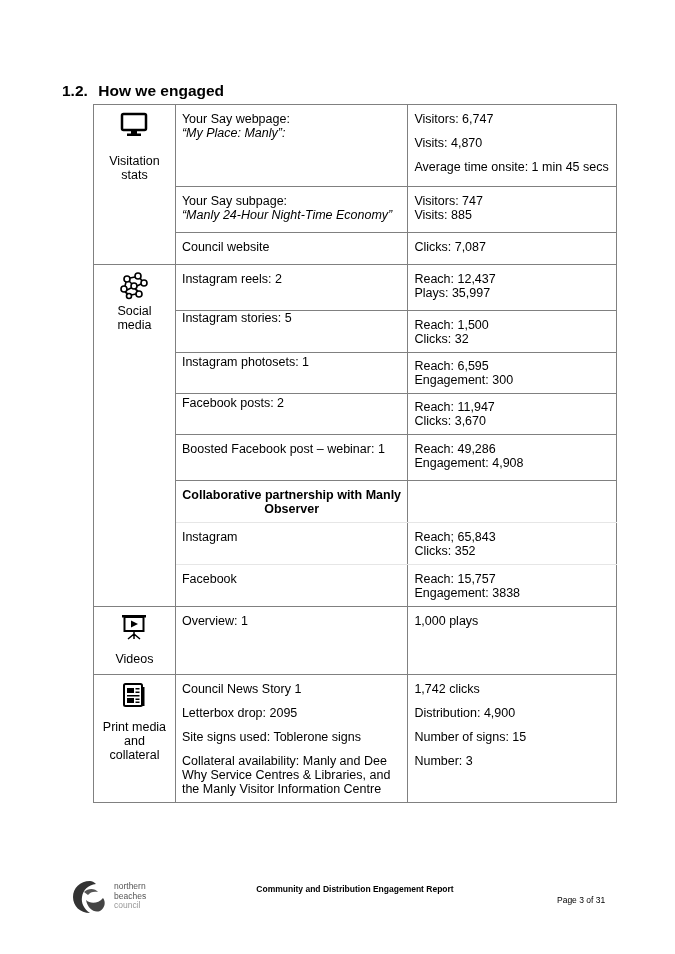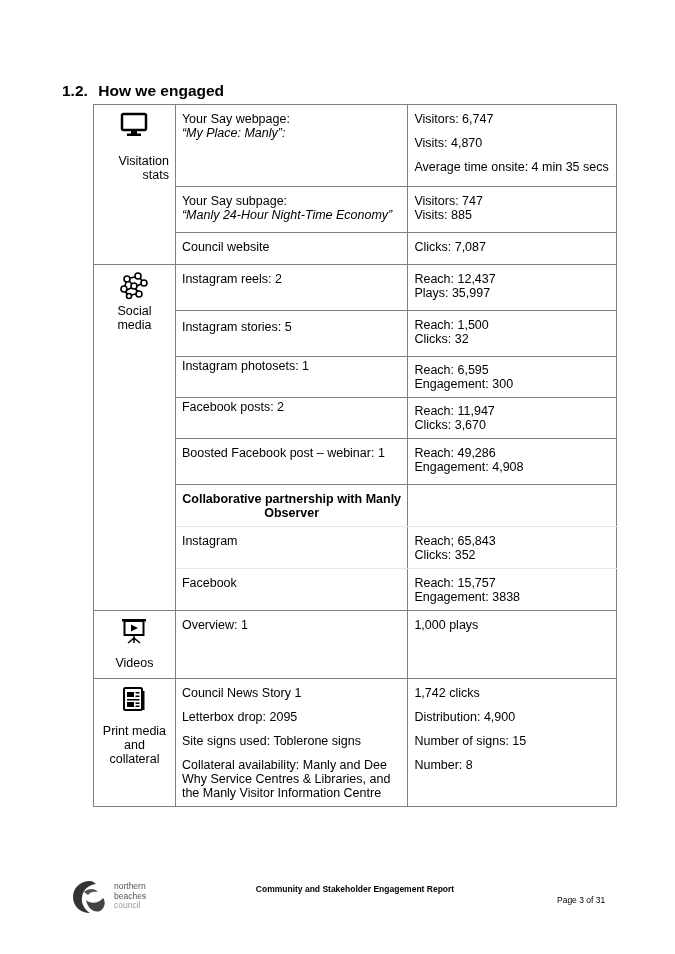--- a/index.html
+++ b/index.html
@@ -39,30 +39,30 @@
 <table class="eng">
 
   <tbody>
       <tr>
     <td class="cat" rowspan="3">
       <svg class="cat-icon" width="28" height="26" viewBox="0 0 28 26">
         <rect x="2" y="2" width="24" height="16" rx="1.5" fill="none" stroke="#000" stroke-width="2.5"></rect>
         <rect x="11" y="18" width="6" height="4" fill="#000"></rect>
         <rect x="7" y="21.5" width="14" height="2.5" fill="#000"></rect>
       </svg>
-      <span class="cat-label" style="margin-top:16px;text-align:right;">Visitation stats</span>
+      <span class="cat-label" style="margin-top:16px;">Visitation stats</span>
     </td>
     <td class="item" style="height:68px;">
       <div>Your Say webpage:</div>
       <div class="it">“My Place: Manly”:</div>
     </td>
     <td class="stat">
       <div class="para">Visitors: 6,747</div>
       <div class="para">Visits: 4,870</div>
-      <div class="para">Average time onsite: 4 min 35 secs</div>
+      <div class="para">Average time onsite: 1 min 45 secs</div>
     </td>
   </tr>
   <tr>
     <td class="item" style="height:32px;">
       <div>Your Say subpage:</div>
       <div class="it">“Manly 24-Hour Night-Time Economy”</div>
     </td>
     <td class="stat">
       <div>Visitors: 747</div>
       <div>Visits: 885</div>
@@ -95,21 +95,21 @@
     </td>
     <td class="item" style="height:32px;">
       <div>Instagram reels: 2</div>
     </td>
     <td class="stat">
       <div>Reach: 12,437</div>
       <div>Plays: 35,997</div>
     </td>
   </tr>
   <tr>
-    <td class="item" style="height:30px;padding-top:9px;">
+    <td class="item" style="height:30px;padding-top:0;">
       <div>Instagram stories: 5</div>
     </td>
     <td class="stat">
       <div>Reach: 1,500</div>
       <div>Clicks: 32</div>
     </td>
   </tr>
   <tr>
     <td class="item" style="height:30px;padding-top:2px;">
       <div>Instagram photosets: 1</div>
@@ -200,35 +200,35 @@
     <td class="item" style="height:112px;">
       <div class="para">Council News Story 1</div>
       <div class="para">Letterbox drop: 2095</div>
       <div class="para">Site signs used: Toblerone signs</div>
       <div class="para">Collateral availability: Manly and Dee Why Service Centres &amp; Libraries, and the Manly Visitor Information Centre</div>
     </td>
     <td class="stat">
       <div class="para">1,742 clicks</div>
       <div class="para">Distribution: 4,900</div>
       <div class="para">Number of signs: 15</div>
-      <div class="para">Number: 8</div>
+      <div class="para">Number: 3</div>
     </td>
   </tr>
 </tbody>
   </table>
 
 <div class="footer">
   <svg class="logo" viewBox="0 0 40 38">
     <path d="M20 3 C10 3 3 10 3 19 C3 28 10 35 20 35 C14 31 11 25 12 19 C13 12 18 7 26 6 C24 4 22 3 20 3 Z" fill="#333"></path>
     <path d="M14 14 C18 10 25 10 28 14 C24 13 20 14 18 17 Z" fill="#555"></path>
     <path d="M16 22 C20 26 28 26 33 20 C36 24 35 30 30 33 C24 35 18 31 16 22 Z" fill="#444"></path>
     <circle cx="22" cy="17" r="2" fill="#fff"></circle>
   </svg>
   <div class="logo-text">
     <div>northern</div>
     <div>beaches</div>
     <div style="color:#999;">council</div>
   </div>
   <div class="footer-center">
-    <div class="title">Community and Stakeholder Engagement Report</div>
+    <div class="title">Community and Distribution Engagement Report</div>
   </div>
   <div class="footer-page">Page 3 of 31</div>
 </div>
 
 </body></html>

